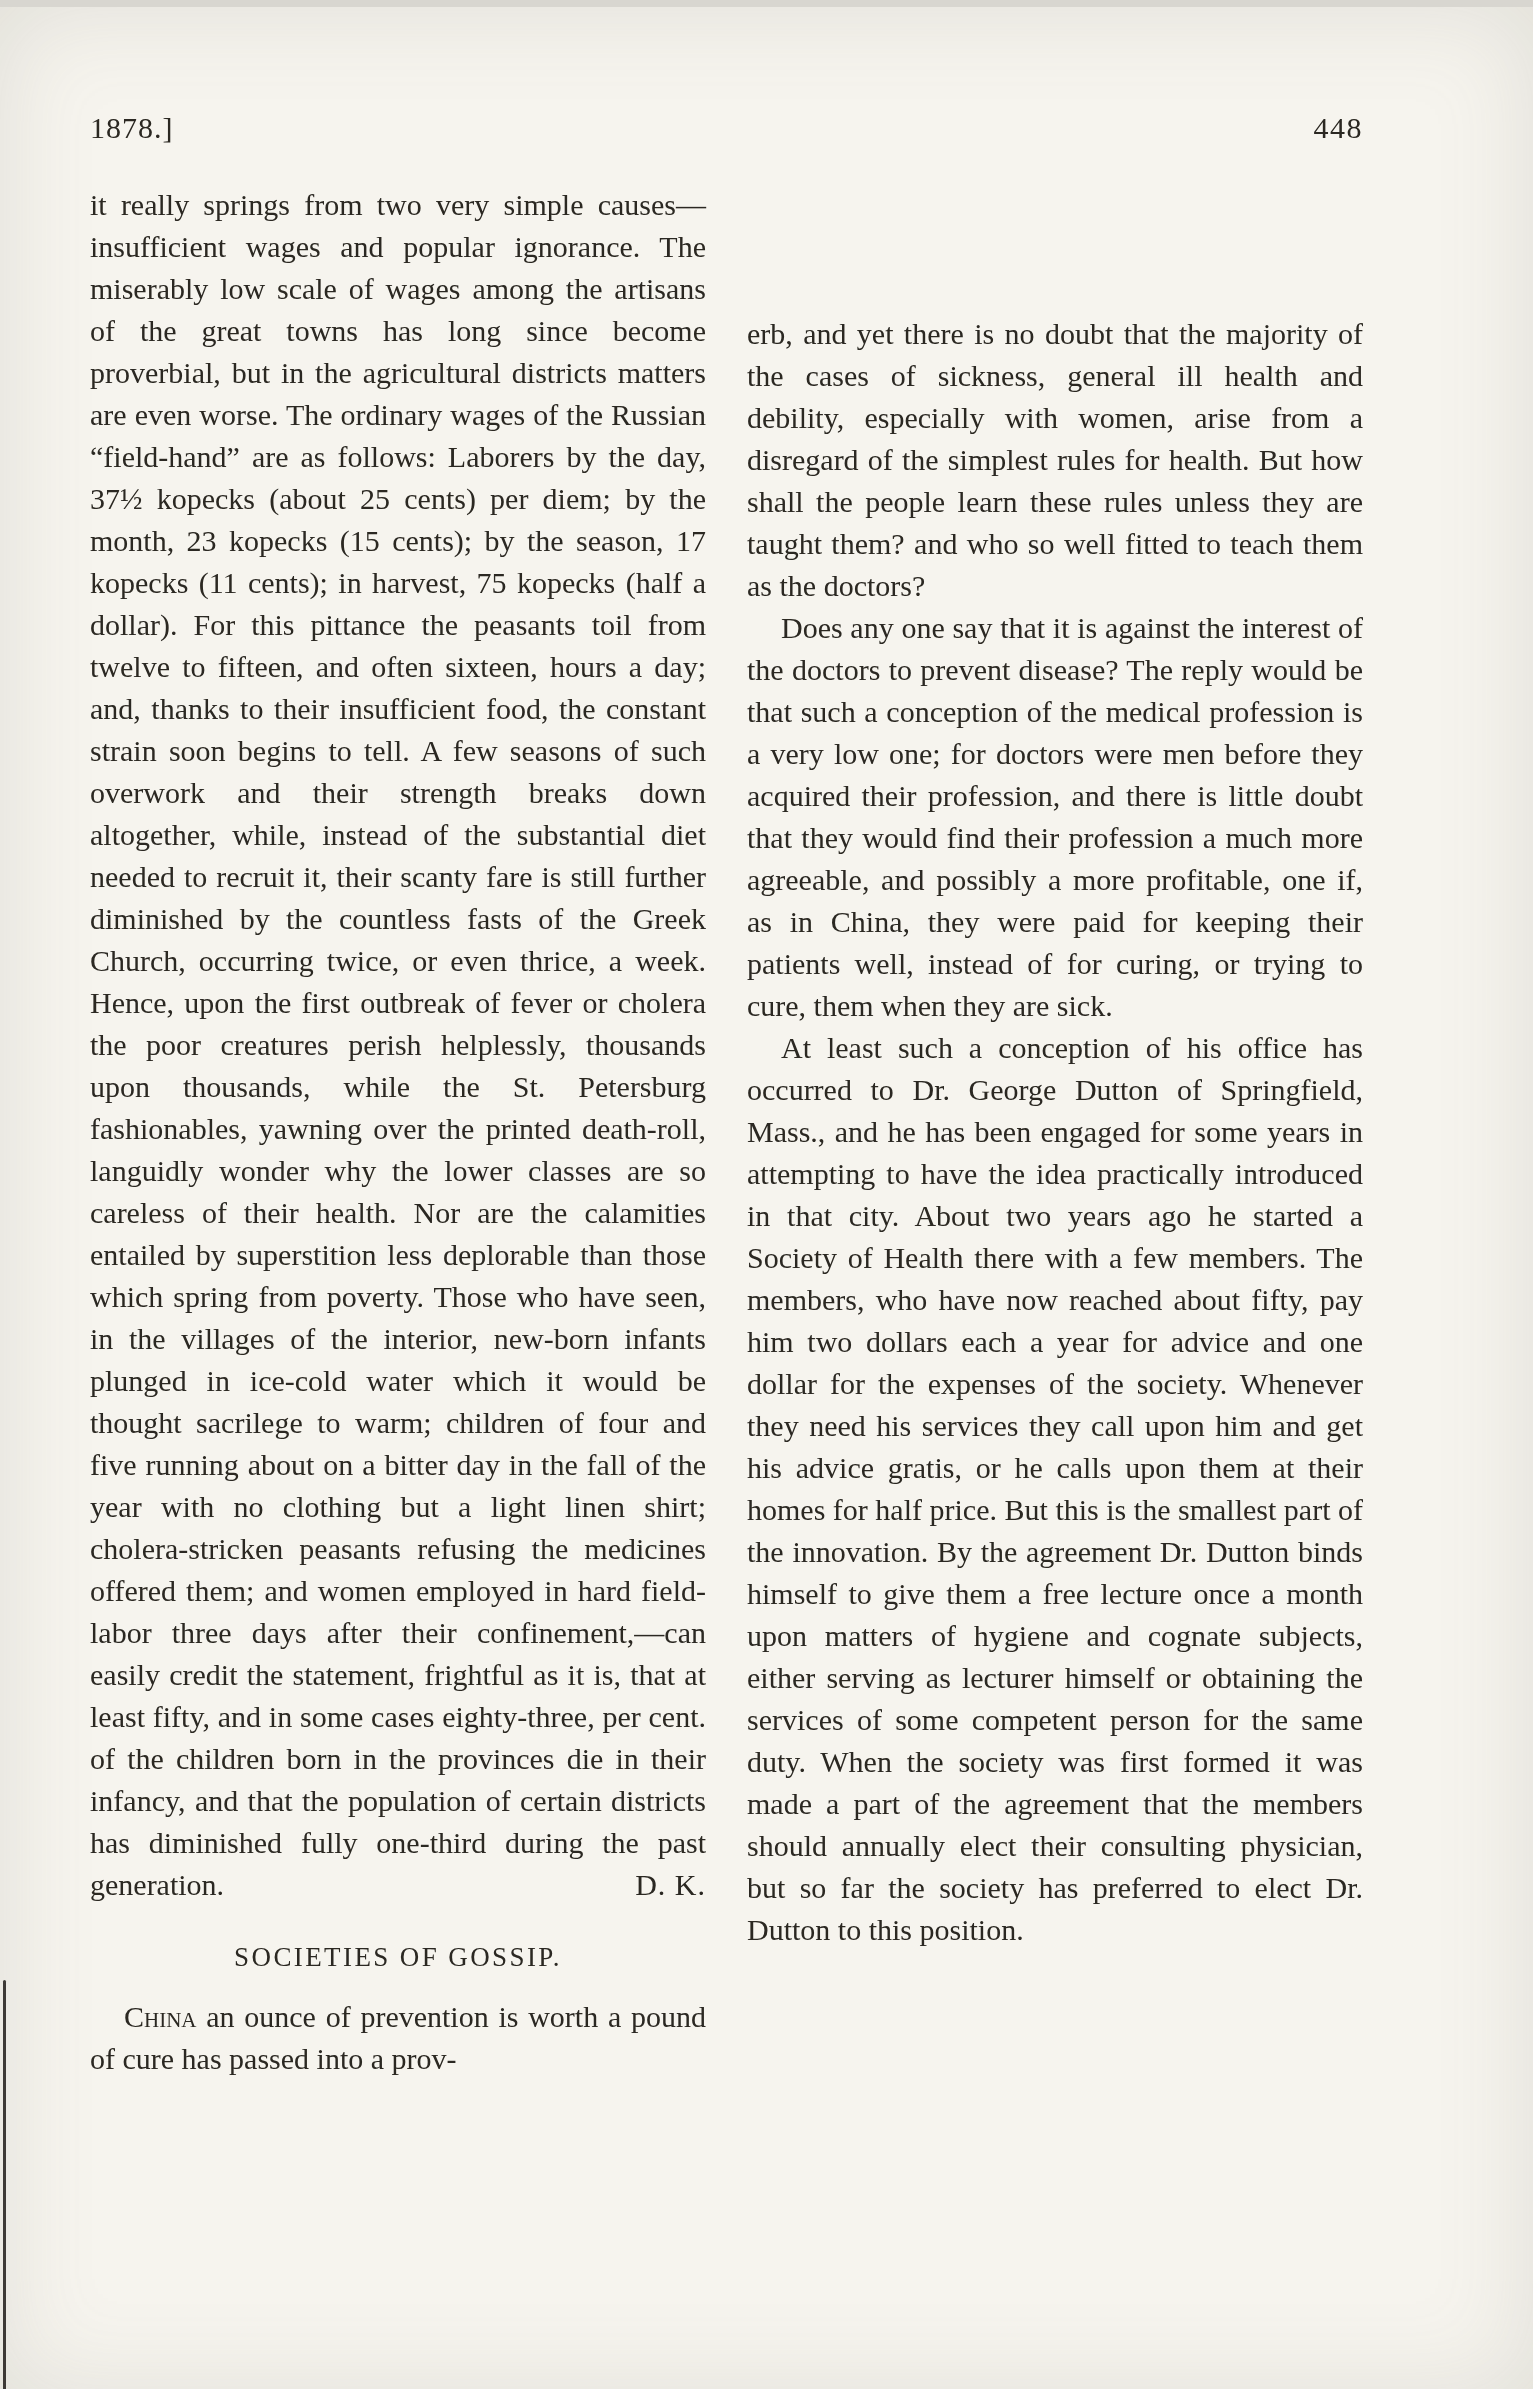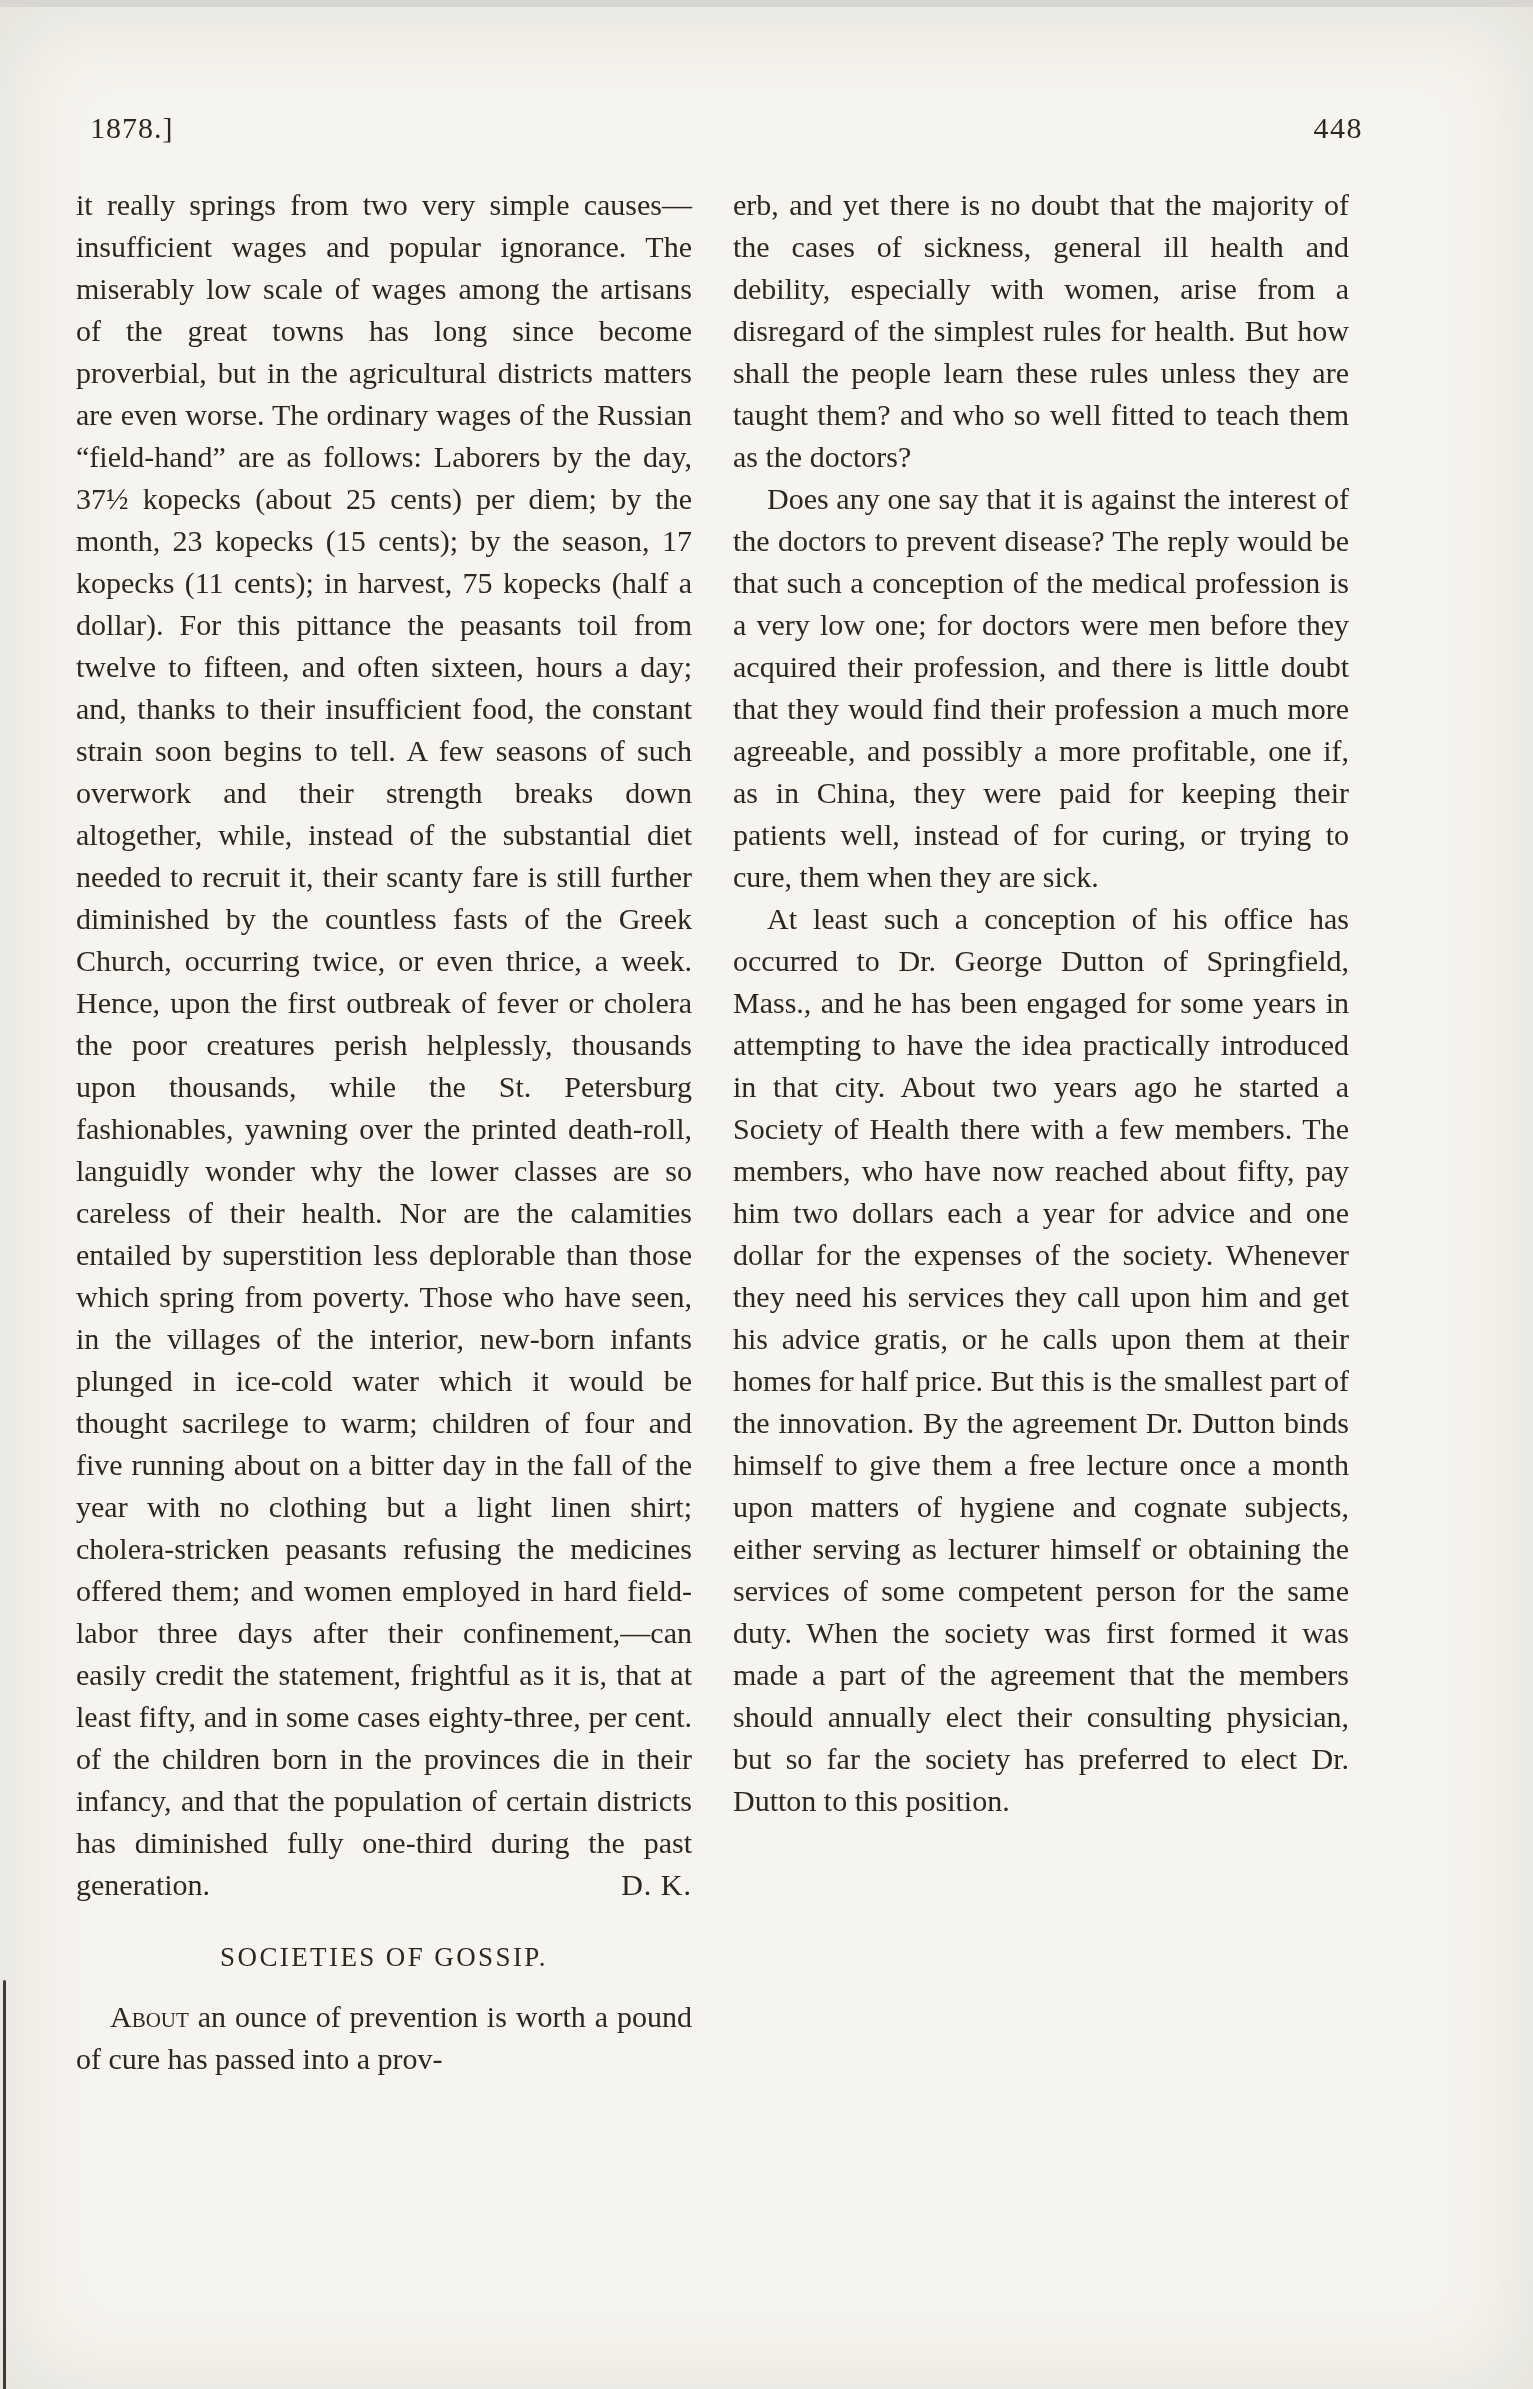--- a/index.html
+++ b/index.html
@@ -43,24 +43,24 @@
     letter-spacing: 4.4px;
     word-spacing: 12.7px;
   }
   .rh-page {
     letter-spacing: 1.5px;
   }
   
   .columns {
     position: absolute;
     top: 177px;
-    left: 76px;
+    left: 90px;
     width: 1273px;
     display: flex;
-    align-items: flex-start;
+    align-items: center;
   }
   .col {
     width: 616px;
     font-size: 30px;
     line-height: 42px;
     text-align: justify;
     hyphens: none;
   }
   .col-gutter {
     width: 41px;
@@ -114,21 +114,21 @@
   <div class="running-head">
     <span class="rh-date">1878.]</span>
     <span class="rh-page">448</span>
   </div>
 
   <div class="columns">
 
     <div class="col">
       <p class="para"><span>it really springs from two very simple causes—insufficient wages and popular ignorance. The miserably low scale of wages among the artisans of the great towns has long since become proverbial, but in the agricultural districts matters are even worse. The ordinary wages of the Russian “field-hand” are as follows: Laborers by the day, 37½ kopecks (about 25 cents) per diem; by the month, 23 kopecks (15 cents); by the season, 17 kopecks (11 cents); in harvest, 75 kopecks (half a dollar). For this pittance the peasants toil from twelve to fifteen, and often sixteen, hours a day; and, thanks to their insufficient food, the constant strain soon begins to tell. A few seasons of such overwork and their strength breaks down altogether, while, instead of the substantial diet needed to recruit it, their scanty fare is still further diminished by the countless fasts of the Greek Church, occurring twice, or even thrice, a week. Hence, upon the first outbreak of fever or cholera the poor creatures perish helplessly, thousands upon thousands, while the St. Petersburg fashionables, yawning over the printed death-roll, languidly wonder why the lower classes are so careless of their health. Nor are the calamities entailed by superstition less deplorable than those which spring from poverty. Those who have seen, in the villages of the interior, new-born infants plunged in ice-cold water which it would be thought sacrilege to warm; children of four and five running about on a bitter day in the fall of the year with no clothing but a light linen shirt; cholera-stricken peasants refusing the medicines offered them; and women employed in hard field-labor three days after their confinement,—can easily credit the statement, frightful as it is, that at least fifty, and in some cases eighty-three, per cent. of the children born in the provinces die in their infancy, and that the population of certain districts has diminished fully one-third during the past generation.</span><span class="sig">D. K.</span></p>
       <h2 class="section-heading">SOCIETIES OF GOSSIP.</h2>
-      <p class="para indent"><span class="smallcaps">About</span><span> an ounce of prevention is worth a pound of cure has passed into a prov-</span></p>
+      <p class="para indent"><span class="smallcaps">China</span><span> an ounce of prevention is worth a pound of cure has passed into a prov-</span></p>
     </div>
 
     <div class="col-gutter">
       <div class="divider"></div>
     </div>
 
     <div class="col">
       <p class="para">erb, and yet there is no doubt that the majority of the cases of sickness, general ill health and debility, especially with women, arise from a disregard of the simplest rules for health. But how shall the people learn these rules unless they are taught them? and who so well fitted to teach them as the doctors?</p>
       <p class="para indent">Does any one say that it is against the interest of the doctors to prevent disease? The reply would be that such a conception of the medical profession is a very low one; for doctors were men before they acquired their profession, and there is little doubt that they would find their profession a much more agreeable, and possibly a more profitable, one if, as in China, they were paid for keeping their patients well, instead of for curing, or trying to cure, them when they are sick.</p>
       <p class="para indent">At least such a conception of his office has occurred to Dr. George Dutton of Springfield, Mass., and he has been engaged for some years in attempting to have the idea practically introduced in that city. About two years ago he started a Society of Health there with a few members. The members, who have now reached about fifty, pay him two dollars each a year for advice and one dollar for the expenses of the society. Whenever they need his services they call upon him and get his advice gratis, or he calls upon them at their homes for half price. But this is the smallest part of the innovation. By the agreement Dr. Dutton binds himself to give them a free lecture once a month upon matters of hygiene and cognate subjects, either serving as lecturer himself or obtaining the services of some competent person for the same duty. When the society was first formed it was made a part of the agreement that the members should annually elect their consulting physician, but so far the society has preferred to elect Dr. Dutton to this position.</p>

